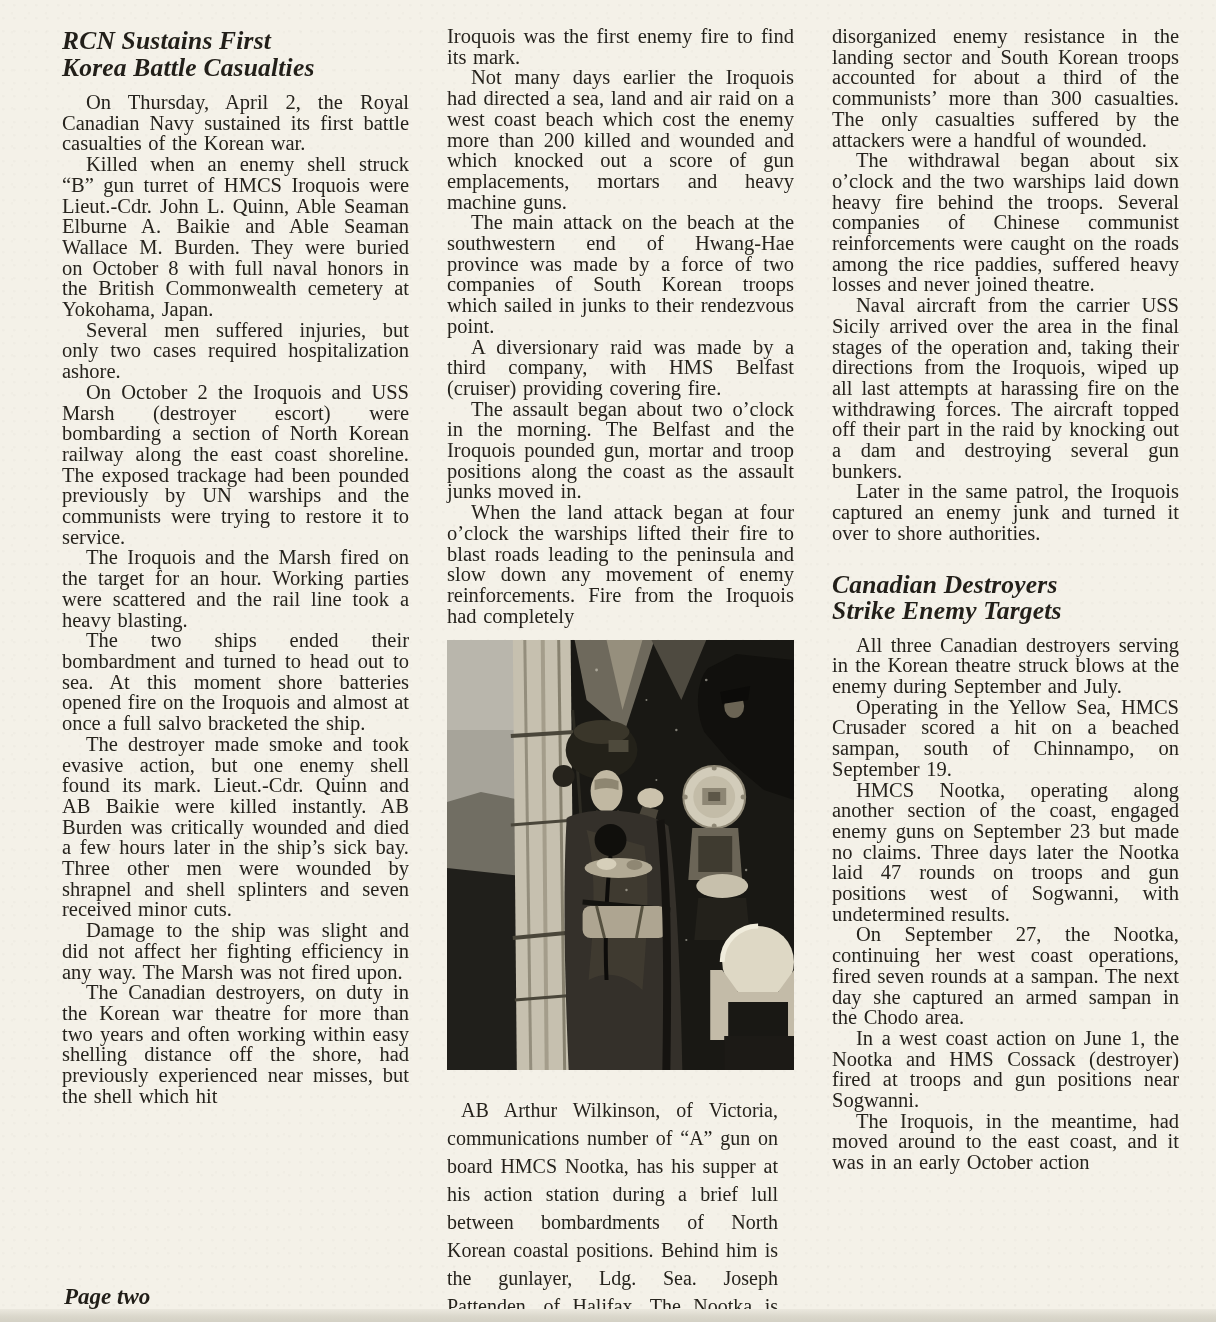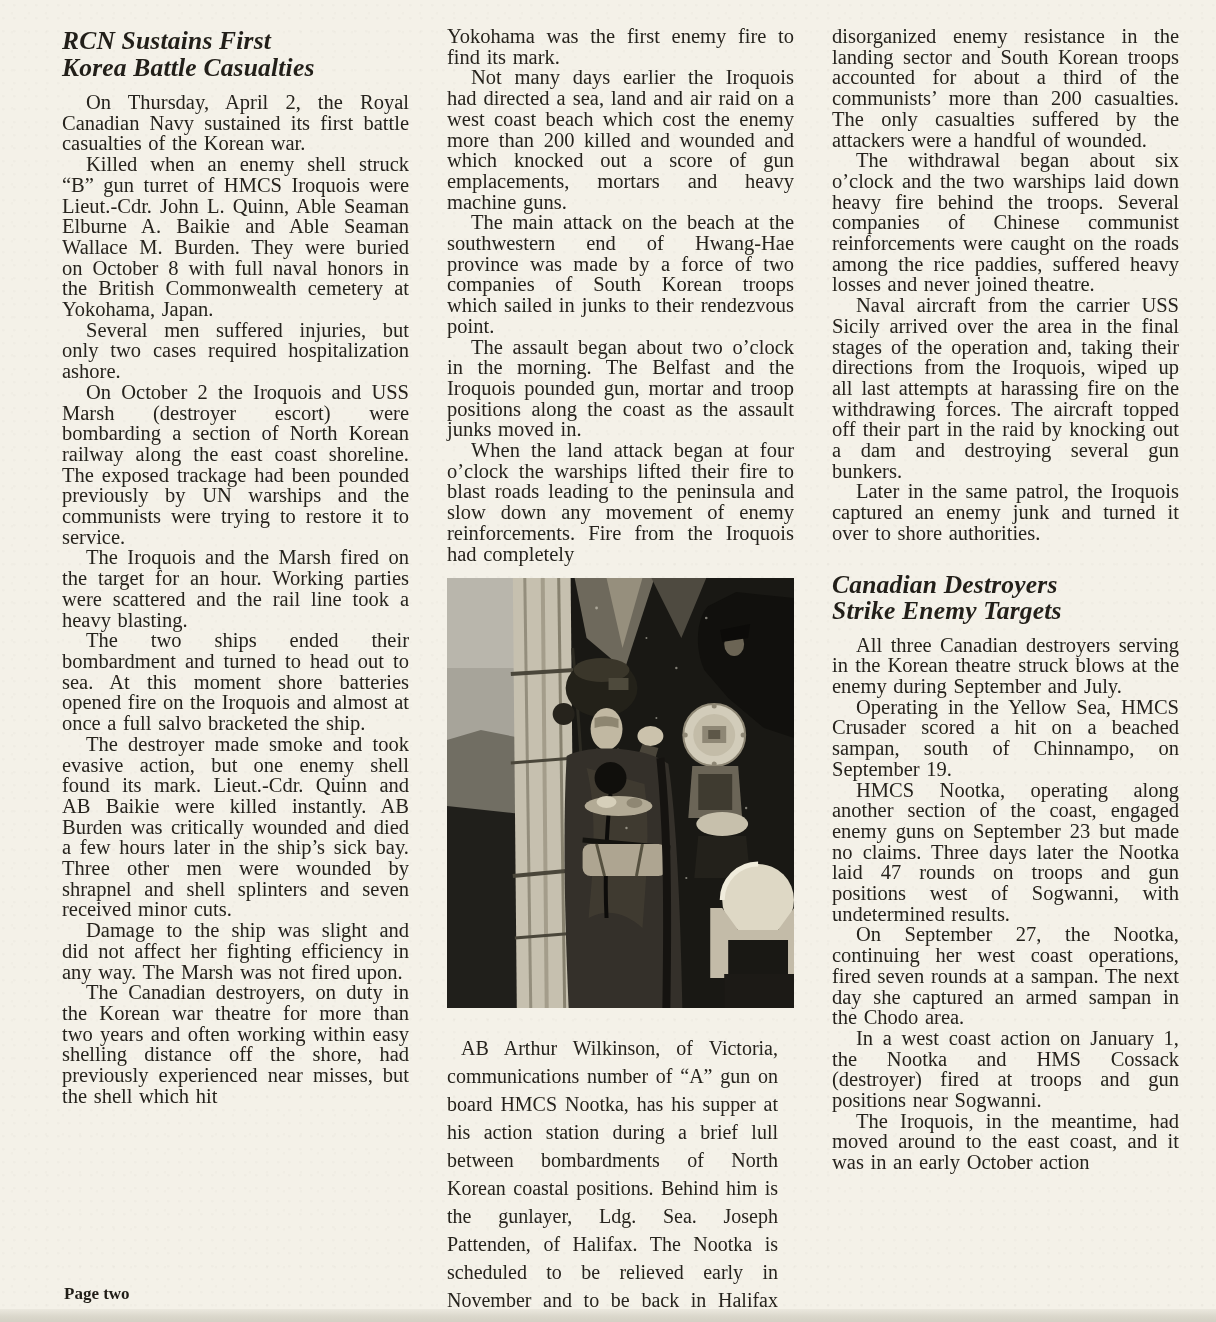--- a/index.html
+++ b/index.html
@@ -43,21 +43,21 @@
   .photo-fig svg{display:block;}
   .caption{
     margin:26px 16px 0 0;
     font-size:20px;line-height:28px;
     text-align:justify;text-indent:14px;
     word-spacing:1px;
   }
   .credit{font-style:italic;}
   .page-footer{
     position:absolute;left:64px;top:1284px;
-    font-weight:700;font-size:17px;color:#211e18;
+    font-style:italic;font-weight:700;font-size:23px;color:#211e18;
   }
   .bottom-edge{
     position:absolute;left:0;bottom:0;width:100%;height:13px;
     background:linear-gradient(180deg,#ebe8de 0%,#dbd8cc 55%,#d3d0c4 100%);
   }
 </style>
 </head>
 <body>
 
 <div class="page">
@@ -73,23 +73,24 @@
       <p class="body-par">Several men suffered injuries, but only two cases required hospitalization ashore.</p>
       <p class="body-par">On October 2 the Iroquois and USS Marsh (destroyer escort) were bombarding a section of North Korean railway along the east coast shoreline. The exposed trackage had been pounded previously by UN warships and the communists were trying to restore it to service.</p>
       <p class="body-par">The Iroquois and the Marsh fired on the target for an hour. Working parties were scattered and the rail line took a heavy blasting.</p>
       <p class="body-par">The two ships ended their bombardment and turned to head out to sea. At this moment shore batteries opened fire on the Iroquois and almost at once a full salvo bracketed the ship.</p>
       <p class="body-par">The destroyer made smoke and took evasive action, but one enemy shell found its mark. Lieut.-Cdr. Quinn and AB Baikie were killed instantly. AB Burden was critically wounded and died a few hours later in the ship’s sick bay. Three other men were wounded by shrapnel and shell splinters and seven received minor cuts.</p>
       <p class="body-par">Damage to the ship was slight and did not affect her fighting efficiency in any way. The Marsh was not fired upon.</p>
       <p class="body-par">The Canadian destroyers, on duty in the Korean war theatre for more than two years and often working within easy shelling distance off the shore, had previously experienced near misses, but the shell which hit</p>
     </div>
 
     <div class="col">
-      <p class="body-par no-indent">Yokohama was the first enemy fire to find its mark.</p>
+      <p class="body-par no-indent">Iroquois was the first enemy fire to find its mark.</p>
       <p class="body-par">Not many days earlier the Iroquois had directed a sea, land and air raid on a west coast beach which cost the enemy more than 200 killed and wounded and which knocked out a score of gun emplacements, mortars and heavy machine guns.</p>
       <p class="body-par">The main attack on the beach at the southwestern end of Hwang-Hae province was made by a force of two companies of South Korean troops which sailed in junks to their rendezvous point.</p>
+      <p class="body-par">A diversionary raid was made by a third company, with HMS Belfast (cruiser) providing covering fire.</p>
       <p class="body-par">The assault began about two o’clock in the morning. The Belfast and the Iroquois pounded gun, mortar and troop positions along the coast as the assault junks moved in.</p>
       <p class="body-par">When the land attack began at four o’clock the warships lifted their fire to blast roads leading to the peninsula and slow down any movement of enemy reinforcements. Fire from the Iroquois had completely</p>
 
       <figure class="photo-fig">
         <svg role="img" viewBox="0 0 348 430" width="347" height="430" preserveAspectRatio="none">
           <rect x="0" y="0" width="348" height="430" fill="#191814"></rect>
 
           <rect x="0" y="0" width="112" height="430" fill="#a7a49a"></rect>
           <rect x="0" y="0" width="112" height="90" fill="#b9b6ac"></rect>
           <path d="M0,162 L34,152 L74,160 L112,170 L112,430 L0,430 Z" fill="#716e63"></path>
@@ -172,33 +173,33 @@
         </svg>
       </figure>
 
       <p class="caption">
         <span>AB Arthur Wilkinson, of Victoria, communications number of “A” gun on board HMCS Nootka, has his supper at his action station during a brief lull between bombardments of North Korean coastal positions. Behind him is the gunlayer, Ldg. Sea. Joseph Pattenden, of Halifax. The Nootka is scheduled to be relieved early in November and to be back in Halifax before Christmas.</span>
         <span class="credit">(NK–1699).</span>
       </p>
     </div>
 
     <div class="col">
-      <p class="body-par no-indent">disorganized enemy resistance in the landing sector and South Korean troops accounted for about a third of the communists’ more than 200 casualties. The only casualties suffered by the attackers were a handful of wounded.</p>
+      <p class="body-par no-indent">disorganized enemy resistance in the landing sector and South Korean troops accounted for about a third of the communists’ more than 300 casualties. The only casualties suffered by the attackers were a handful of wounded.</p>
       <p class="body-par">The withdrawal began about six o’clock and the two warships laid down heavy fire behind the troops. Several companies of Chinese communist reinforcements were caught on the roads among the rice paddies, suffered heavy losses and never joined theatre.</p>
       <p class="body-par">Naval aircraft from the carrier USS Sicily arrived over the area in the final stages of the operation and, taking their directions from the Iroquois, wiped up all last attempts at harassing fire on the withdrawing forces. The aircraft topped off their part in the raid by knocking out a dam and destroying several gun bunkers.</p>
       <p class="body-par">Later in the same patrol, the Iroquois captured an enemy junk and turned it over to shore authorities.</p>
 
       <div class="headline second">
         <div>Canadian Destroyers</div>
         <div>Strike Enemy Targets</div>
       </div>
       <p class="body-par">All three Canadian destroyers serving in the Korean theatre struck blows at the enemy during September and July.</p>
       <p class="body-par">Operating in the Yellow Sea, HMCS Crusader scored a hit on a beached sampan, south of Chinnampo, on September 19.</p>
       <p class="body-par">HMCS Nootka, operating along another section of the coast, engaged enemy guns on September 23 but made no claims. Three days later the Nootka laid 47 rounds on troops and gun positions west of Sogwanni, with undetermined results.</p>
       <p class="body-par">On September 27, the Nootka, continuing her west coast operations, fired seven rounds at a sampan. The next day she captured an armed sampan in the Chodo area.</p>
-      <p class="body-par">In a west coast action on January 1, the Nootka and HMS Cossack (destroyer) fired at troops and gun positions near Sogwanni.</p>
+      <p class="body-par">In a west coast action on June 1, the Nootka and HMS Cossack (destroyer) fired at troops and gun positions near Sogwanni.</p>
       <p class="body-par">The Iroquois, in the meantime, had moved around to the east coast, and it was in an early October action</p>
     </div>
   </div>
 
   <div class="page-footer">Page two</div>
   <div class="bottom-edge"></div>
 </div>
 
 </body></html>

